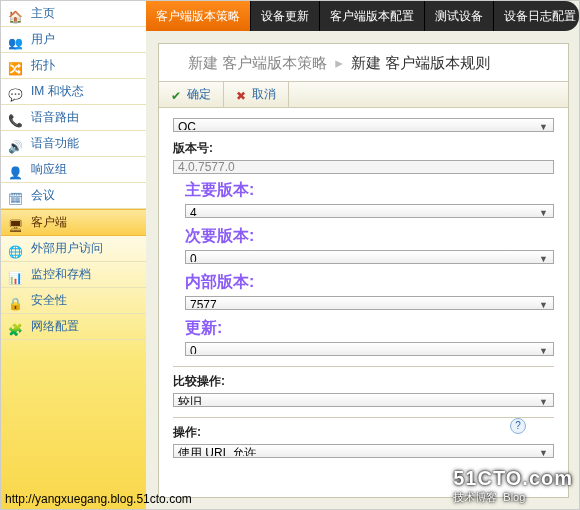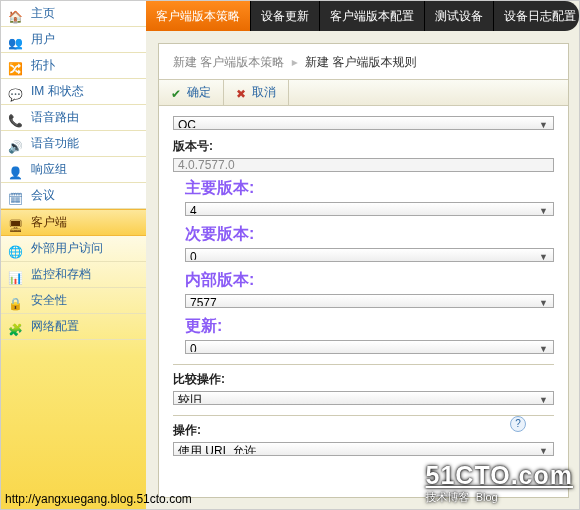--- a/index.html
+++ b/index.html
@@ -6,40 +6,40 @@
 .root{width:580px;height:510px;position:relative;overflow:hidden;border:1px solid #ccc;box-sizing:border-box;}
 .sidebar{position:absolute;left:0;top:0;width:145px;height:100%;background:linear-gradient(to bottom,#fff 0%,#fff 40%,#fbe87a 70%,#f9d74a 100%);border-right:1px solid #d7c45c;}
 .nav-item{height:25px;line-height:25px;padding-left:30px;border-bottom:1px solid #e9e2b8;color:#2a66a3;cursor:pointer;position:relative;font-size:12px;}
 .nav-item .icon{position:absolute;left:7px;top:4px;width:16px;height:16px;}
 .nav-item.selected{background:linear-gradient(to bottom,#fde79a,#fbcf4e);color:#582c00;border-top:1px solid #f2b838;border-bottom:1px solid #f2b838;}
 .content{position:absolute;left:145px;top:0;right:0;height:100%;background:#f0efe3;}
 .tabs{display:flex;height:30px;background:#2a2a2a;border-radius:14px;}
 .tab{color:#fff;font-size:12px;padding:0 10px;line-height:30px;border-right:1px solid #000;cursor:pointer;white-space:nowrap;}
 .tab.active{background:linear-gradient(to bottom,#ff8b1c,#e96b00);}
 .panel{margin:12px 10px 0 12px;border:1px solid #c9c6ae;background:#fff;height:455px;box-sizing:border-box;overflow:hidden;}
-.breadcrumb{padding:10px 12px 8px 14px;color:#888;font-size:12px;}
+.breadcrumb{padding:10px 12px 8px 29px;color:#888;font-size:15px;}
 .breadcrumb .current{color:#333;}
 .breadcrumb .sep{color:#bbb;margin:0 4px;}
 .btnbar{display:flex;border-top:1px solid #cfcbb4;border-bottom:1px solid #cfcbb4;background:linear-gradient(to bottom,#fbfbf4,#efecda);}
 .btnbar .btn{display:flex;align-items:center;gap:4px;padding:4px 12px;border-right:1px solid #cfcbb4;color:#2a66a3;cursor:pointer;font-size:12px;}
 .btnbar .btn .ic{width:12px;height:12px;display:inline-block;}
 .form{padding:10px 14px 0 14px;}
 .row{margin-bottom:6px;}
 .lbl{color:#222;font-size:12px;margin-bottom:3px;font-weight:bold;}
 .sublbl{color:#8b5cf6;font-size:16px;margin-bottom:3px;font-weight:bold;padding-left:12px;}
 .select,.text{width:100%;box-sizing:border-box;height:14px;border:1px solid #a8a8a8;background:#fff;font-size:12px;padding:1px 4px;}
 .select{appearance:none;background:linear-gradient(#fff,#eee);padding-right:20px;}
 .sel-wrap{position:relative;}
 .sel-wrap::after{content:"▼";position:absolute;right:6px;top:4px;font-size:9px;color:#555;pointer-events:none;}
 .indent .sel-wrap,.indent .text{margin-left:12px;width:calc(100% - 12px);}
 .text[readonly]{background:#f4f4f4;color:#888;}
 .hr{border-top:1px solid #cfcbb4;margin:8px 0 6px 0;}
 .help{position:absolute;width:14px;height:14px;border:1px solid #8ab1da;border-radius:50%;color:#2a66a3;font-size:10px;line-height:13px;text-align:center;right:28px;margin-top:-42px;background:#eaf2fb;cursor:pointer;}
 .watermark{position:absolute;right:6px;bottom:4px;color:#fff;font-family:Arial;text-shadow:0 0 4px #000,0 0 2px #000;pointer-events:none;}
-.watermark .big{font-size:25px;font-weight:bold;letter-spacing:1px;text-decoration:underline;}
+.watermark .big{font-size:20px;font-weight:bold;letter-spacing:1px;}
 .watermark .sm{font-size:11px;}
 .url-watermark{position:absolute;left:4px;bottom:3px;color:#000000;font-size:12px;pointer-events:none;font-family:Arial;}
 </style>
 </head>
 <body>
 
 <div class="root">
 
   <div class="sidebar">
     <div class="nav-item"><span class="icon">🏠</span><span>主页</span></div>

